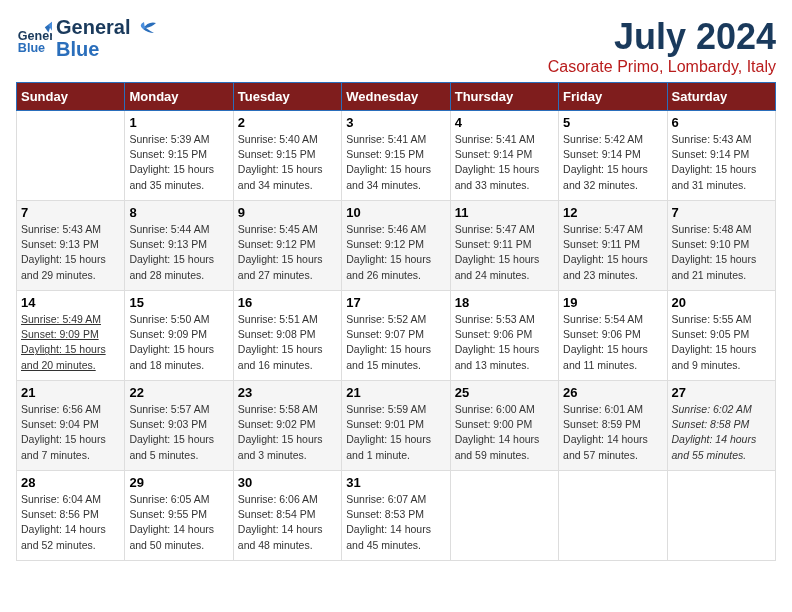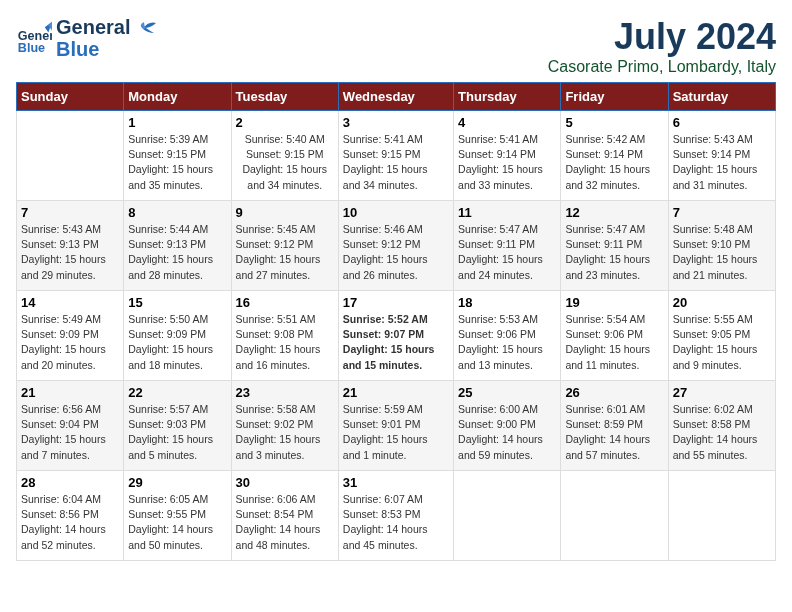--- a/index.html
+++ b/index.html
@@ -20,21 +20,21 @@
       text-align: right;
     }
     .title-block h1 {
       font-size: 36px;
       font-weight: bold;
       color: #1a3a5c;
     }
     .title-block h2 {
       font-size: 16px;
       font-weight: normal;
-      color: #14532d;
+      color: #b91c1c;
     }
     table {
       width: 100%;
       border-collapse: collapse;
       font-size: 11px;
     }
     thead tr {
       background: #7f1d1d;
       color: #fff;
     }
@@ -127,21 +127,21 @@
         <td class="empty"></td>
         <td>
           <span class="day-number">1</span>
           <div class="day-info" style="white-space: pre-line;">Sunrise: 5:39 AM
 Sunset: 9:15 PM
 Daylight: 15 hours
 and 35 minutes.</div>
         </td>
         <td>
           <span class="day-number">2</span>
-          <div class="day-info" style="white-space: pre-line; text-align: center;">Sunrise: 5:40 AM
+          <div class="day-info" style="white-space: pre-line;">Sunrise: 5:40 AM
 Sunset: 9:15 PM
 Daylight: 15 hours
 and 34 minutes.</div>
         </td>
         <td>
           <span class="day-number">3</span>
           <div class="day-info" style="white-space: pre-line;">Sunrise: 5:41 AM
 Sunset: 9:15 PM
 Daylight: 15 hours
 and 34 minutes.</div>
@@ -215,42 +215,42 @@
           <span class="day-number">7</span>
           <div class="day-info" style="white-space: pre-line;">Sunrise: 5:48 AM
 Sunset: 9:10 PM
 Daylight: 15 hours
 and 21 minutes.</div>
         </td>
       </tr>
       <tr>
         <td>
           <span class="day-number">14</span>
-          <div class="day-info" style="white-space: pre-line;">Sunrise: 5:49 AM
+          <div class="day-info" style="white-space: pre-line; text-decoration: underline;">Sunrise: 5:49 AM
 Sunset: 9:09 PM
 Daylight: 15 hours
 and 20 minutes.</div>
         </td>
         <td>
           <span class="day-number">15</span>
           <div class="day-info" style="white-space: pre-line;">Sunrise: 5:50 AM
 Sunset: 9:09 PM
 Daylight: 15 hours
 and 18 minutes.</div>
         </td>
         <td>
           <span class="day-number">16</span>
           <div class="day-info" style="white-space: pre-line;">Sunrise: 5:51 AM
 Sunset: 9:08 PM
 Daylight: 15 hours
 and 16 minutes.</div>
         </td>
         <td>
           <span class="day-number">17</span>
-          <div class="day-info" style="white-space: pre-line; font-weight: bold;">Sunrise: 5:52 AM
+          <div class="day-info" style="white-space: pre-line;">Sunrise: 5:52 AM
 Sunset: 9:07 PM
 Daylight: 15 hours
 and 15 minutes.</div>
         </td>
         <td>
           <span class="day-number">18</span>
           <div class="day-info" style="white-space: pre-line;">Sunrise: 5:53 AM
 Sunset: 9:06 PM
 Daylight: 15 hours
 and 13 minutes.</div>
@@ -308,21 +308,21 @@
         </td>
         <td>
           <span class="day-number">26</span>
           <div class="day-info" style="white-space: pre-line;">Sunrise: 6:01 AM
 Sunset: 8:59 PM
 Daylight: 14 hours
 and 57 minutes.</div>
         </td>
         <td>
           <span class="day-number">27</span>
-          <div class="day-info" style="white-space: pre-line;">Sunrise: 6:02 AM
+          <div class="day-info" style="white-space: pre-line; font-style: italic;">Sunrise: 6:02 AM
 Sunset: 8:58 PM
 Daylight: 14 hours
 and 55 minutes.</div>
         </td>
       </tr>
       <tr>
         <td>
           <span class="day-number">28</span>
           <div class="day-info" style="white-space: pre-line;">Sunrise: 6:04 AM
 Sunset: 8:56 PM

